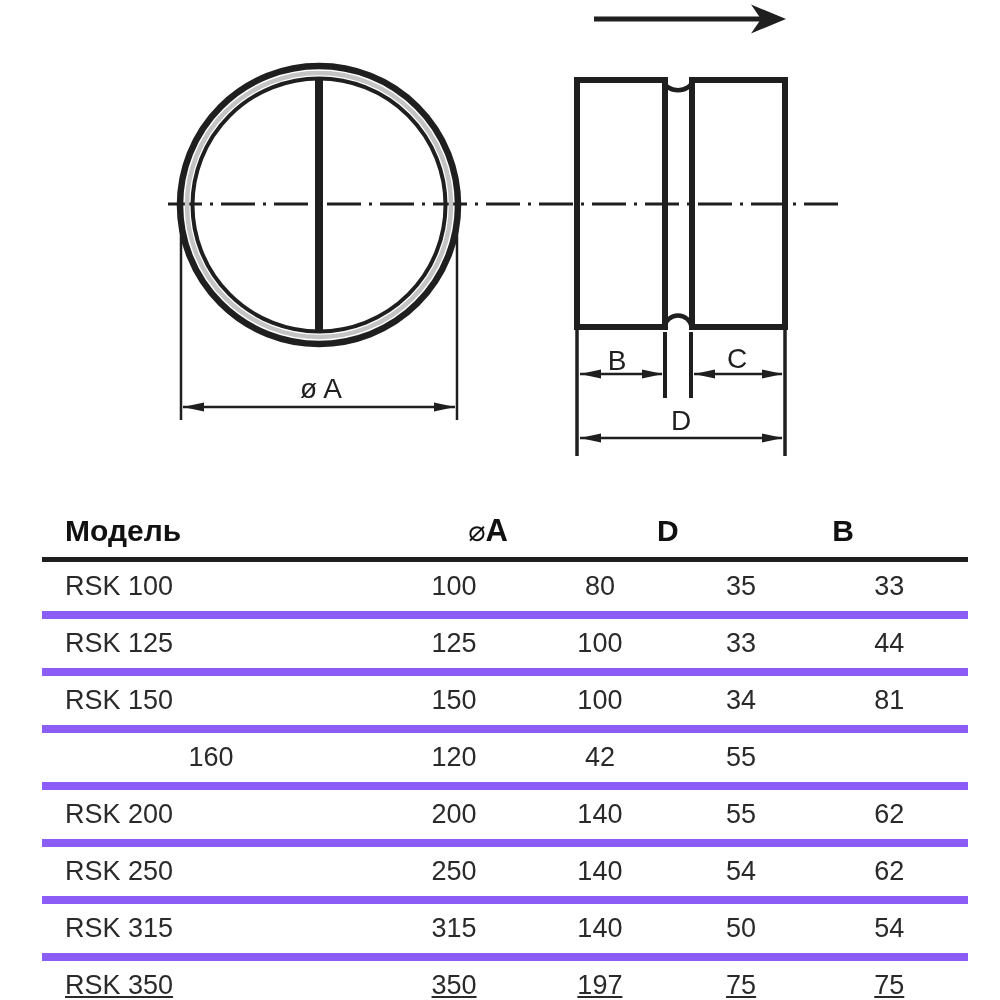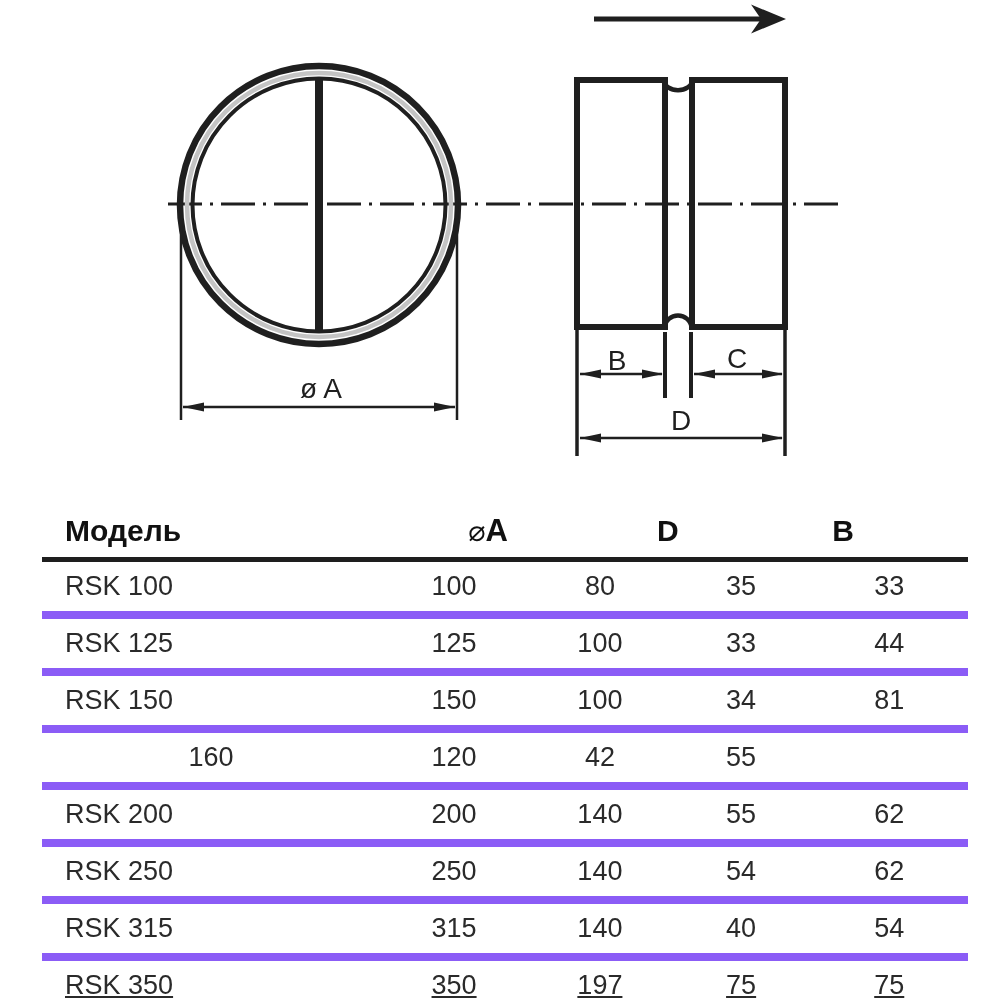--- a/index.html
+++ b/index.html
@@ -153,21 +153,21 @@
       <div class="cell-num">250</div>
       <div class="cell-num">140</div>
       <div class="cell-num">54</div>
       <div class="cell-num">62</div>
     </div>
 
     <div class="t-row t-data">
       <div class="cell-model">RSK 315</div>
       <div class="cell-num">315</div>
       <div class="cell-num">140</div>
-      <div class="cell-num">40</div>
+      <div class="cell-num">50</div>
       <div class="cell-num">54</div>
     </div>
 
     <div class="t-row t-data last">
       <div class="cell-model">RSK 350</div>
       <div class="cell-num">350</div>
       <div class="cell-num">197</div>
       <div class="cell-num">75</div>
       <div class="cell-num">75</div>
     </div>

